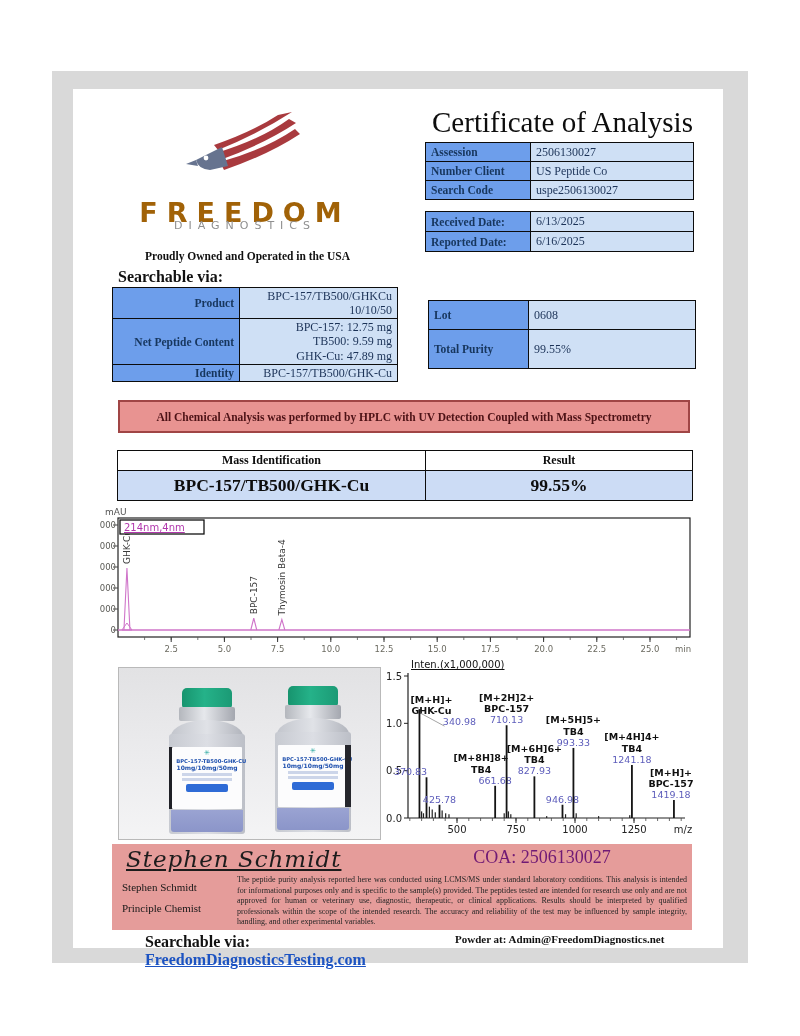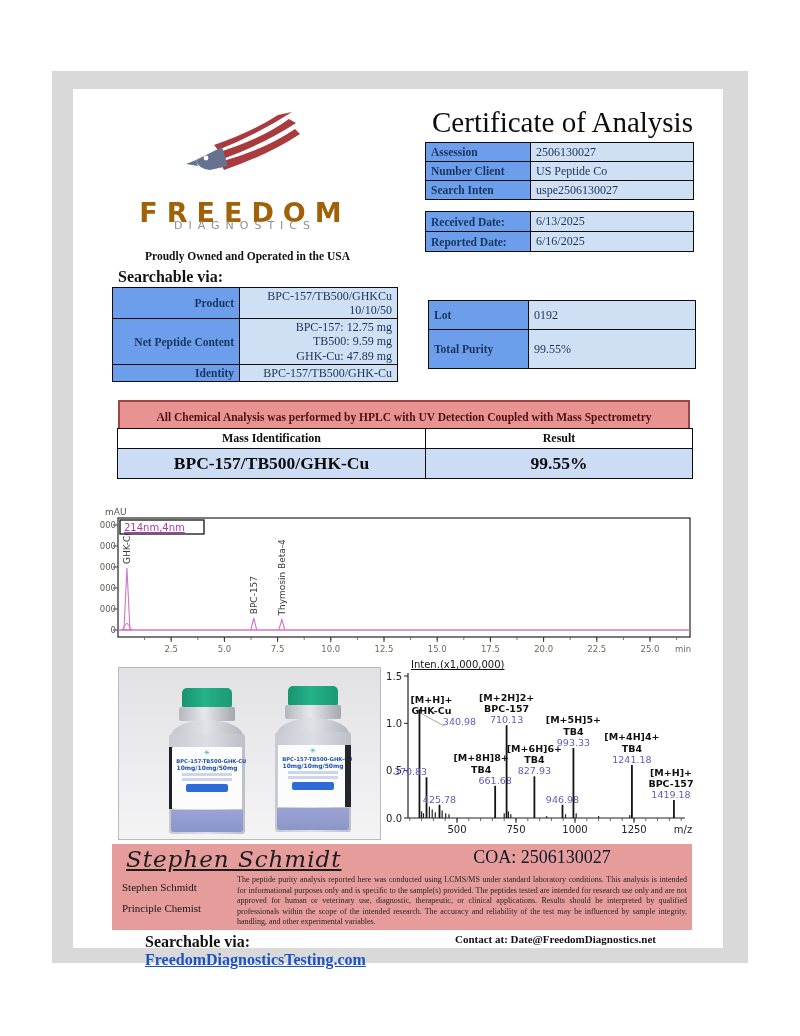--- a/index.html
+++ b/index.html
@@ -30,21 +30,21 @@
   #date-tbl{left:425px;top:211px;}   #date-tbl td{height:17px;}
   #prod-tbl{left:112px;top:287px;text-align:right;}
   #lot-tbl{left:428px;top:300px;}
 
   
   #banner{left:118px;top:400px;width:568px;height:29px;background:#e89391;border:2px solid #a04545;
           display:flex;align-items:center;justify-content:center;
           font-weight:bold;font-size:11.5px;color:#4d1216;text-align:center;}
 
   
-  #mass-tbl{left:117px;top:428px;padding-left:28px;}
+  #mass-tbl{left:117px;top:450px;padding-left:28px;}
   #mass-tbl td{border:1.8px solid #0c0c0c;text-align:center;font-family:"Liberation Serif",serif;}
   #mass-tbl .hd{background:#ffffff;font-weight:bold;font-size:12px;color:#0d0d0d;height:17px;}
   #mass-tbl .rw{background:#ccdcf5;font-weight:bold;font-size:17.5px;color:#0d0d0d;height:27px;}
 
   
   #chrom-wrap{left:100px;top:506px;width:600px;height:155px;}
   #ms-wrap{left:385px;top:658px;width:315px;height:180px;}
 
   
   #photo{left:118px;top:667px;width:261px;height:171px;border:1px solid #b9b9b9;
@@ -70,21 +70,21 @@
          background:linear-gradient(180deg,#9aa3d2,#8b95c9);}
   .v-dark-l{position:absolute;left:0;top:13px;width:6px;height:62px;background:#1f2026;}
   .v-dark-r{position:absolute;right:0;top:13px;width:6px;height:62px;background:#25262c;}
 
   
   #sig-block{left:112px;top:844px;width:580px;height:86px;background:#e59c9a;}
   #sig-script{position:absolute;left:14px;top:2px;font-family:"DejaVu Serif",serif;font-style:italic;
          font-size:23px;color:#1c1c1c;text-decoration:underline;letter-spacing:1px;}
   #sig-name{position:absolute;left:10px;top:37px;font-size:11px;color:#181818;}
   #sig-title{position:absolute;left:10px;top:58px;font-size:11px;color:#181818;}
-  #coa{position:absolute;left:290px;top:3px;width:280px;text-align:center;font-size:18px;color:#0f172a;}
+  #coa{position:absolute;left:290px;top:3px;width:280px;text-align:center;font-size:18px;color:#701a75;}
   #disclaimer{position:absolute;left:125px;top:31px;width:450px;font-size:8px;line-height:1.32;
          color:#262626;text-align:justify;}
 
   
   #footer-search{left:145px;top:933px;width:300px;}
   #footer-contact{left:455px;top:933px;width:250px;font-size:11px;font-weight:bold;color:#111;}
 </style>
 </head>
 <body>
 
@@ -117,21 +117,21 @@
   <tbody>
       <tr>
         <td class="lbl">Assession</td>
         <td class="val">2506130027</td>
       </tr>
   <tr>
         <td class="lbl">Number Client</td>
         <td class="val">US Peptide Co</td>
       </tr>
   <tr>
-        <td class="lbl">Search Inten</td>
+        <td class="lbl">Search Code</td>
         <td class="val">uspe2506130027</td>
       </tr>
 </tbody>
   </table>
 
 <table id="date-tbl" class="abs tbl">
   <colgroup>
       <col style="width:105px">
       <col style="width:163px">
     </colgroup>
@@ -172,21 +172,21 @@
   </table>
 
 <table id="lot-tbl" class="abs tbl">
   <colgroup>
       <col style="width:100px">
       <col style="width:167px">
     </colgroup>
   <tbody>
       <tr style="height:29px">
         <td class="lbl">Lot</td>
-        <td class="val">0192</td>
+        <td class="val">0608</td>
       </tr>
   <tr style="height:39px">
         <td class="lbl">Total Purity</td>
         <td class="val">99.55%</td>
       </tr>
 </tbody>
   </table>
 
 <div id="banner" class="abs">All Chemical Analysis was performed by HPLC with UV Detection Coupled with Mass Spectrometry</div>
 
@@ -420,13 +420,13 @@
   <div id="sig-name">Stephen Schmidt</div>
   <div id="sig-title">Principle Chemist</div>
   <div id="coa">COA: 2506130027</div>
   <div id="disclaimer">The peptide purity analysis reported here was conducted using LCMS/MS under standard laboratory conditions. This analysis is intended for informational purposes only and is specific to the sample(s) provided. The peptides tested are intended for research use only and are not approved for human or veterinary use, diagnostic, therapeutic, or clinical applications. Results should be interpreted by qualified professionals within the scope of the intended research. The accuracy and reliability of the test may be influenced by sample integrity, handling, and other experimental variables.</div>
 </div>
 
 <div id="footer-search" class="abs search-line">
   <span>Searchable via:</span>
   <a class="link" href="#">FreedomDiagnosticsTesting.com</a>
 </div>
-<div id="footer-contact" class="abs">Contact at: Date@FreedomDiagnostics.net</div>
+<div id="footer-contact" class="abs">Powder at: Admin@FreedomDiagnostics.net</div>
 
 </body></html>

